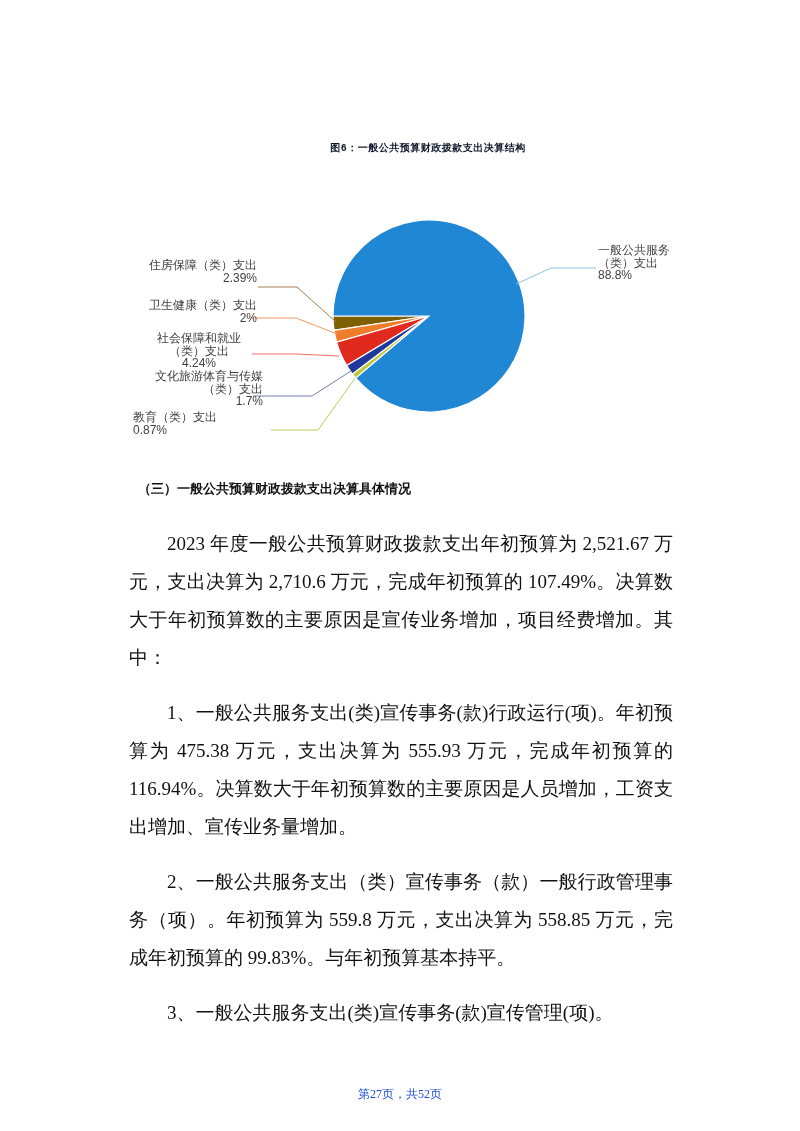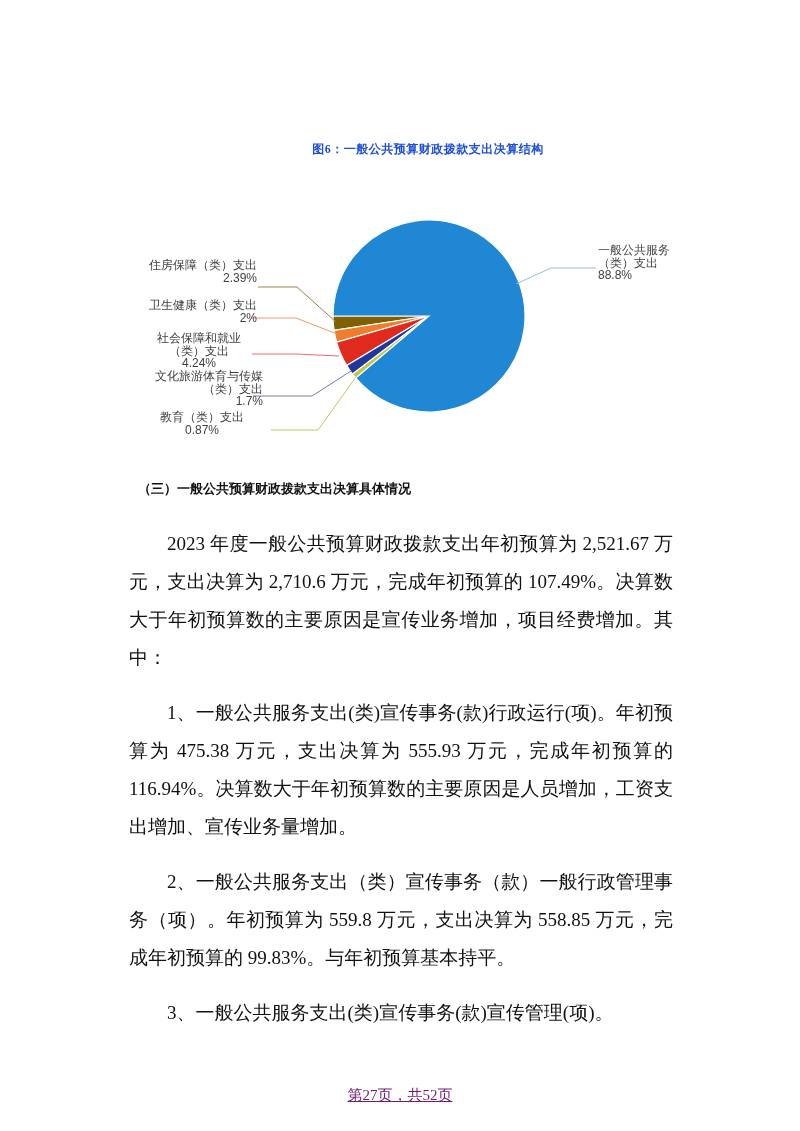--- a/index.html
+++ b/index.html
@@ -4,41 +4,41 @@
 <style>
   html,body{margin:0;padding:0;background:#ffffff;}
   .page{
     position:relative;width:800px;height:1131px;margin:0 auto;
     background:#ffffff;overflow:hidden;
     font-family:"Liberation Serif",serif;color:#111;
   }
   .chart-area{position:absolute;top:0;left:0;width:800px;height:465px;}
   .chart-title{
     position:absolute;top:141px;left:428px;transform:translateX(-50%);
-    font-family:Liberation Serif, serif;font-weight:bold;
-    font-size:12px;color:#1d4ed8;white-space:nowrap;letter-spacing:0.5px;
+    font-family:Liberation Mono, monospace;font-weight:bold;
+    font-size:10px;color:#0f172a;white-space:nowrap;letter-spacing:0.5px;
   }
   .chart-svg{position:absolute;top:0;left:0;}
   .pie-label{
     position:absolute;font-family:"Liberation Sans",sans-serif;
     font-size:12px;line-height:12.5px;color:#3f3f3f;
   }
   .pie-label .pct{display:block;}
   .body-text{
     position:absolute;left:112px;top:470px;width:578px;
     font-size:19px;line-height:38px;text-align:justify;
   }
   .body-text .section-heading{
     font-size:13px;line-height:38px;font-weight:bold;
     margin:0 0 9px 0;text-indent:2em;
   }
   .body-text p{margin:17px;text-indent:2em;}
   .page-footer{
     position:absolute;top:1086px;left:0;width:100%;text-align:center;
-    font-size:15px;color:#701a75;text-decoration:underline;
+    font-size:12px;color:#1d4ed8;
   }
 </style>
 </head>
 <body>
 
 <div class="page">
 
   <div class="chart-area">
     <div class="chart-title">图6：一般公共预算财政拨款支出决算结构</div>
     <svg class="chart-svg" id="pie-svg" width="800" height="465">
@@ -53,21 +53,21 @@
         <path d="M 429 316 L 352.52 374.03 A 96 96 0 0 0 355.81 378.12 Z" fill="#c2c83e" stroke="#ffffff" stroke-width="1.2"></path>
         <polyline points="271,430 318,430 356,377" fill="none" stroke="#c6c65e" stroke-width="1"></polyline>
         <path d="M 429 316 L 355.81 378.12 A 96 96 0 1 0 333.00 316.00 Z" fill="#1f87d3" stroke="#ffffff" stroke-width="1.2"></path>
         <polyline points="596,268 551,268 516,284" fill="none" stroke="#8fc2e2" stroke-width="1"></polyline>
       </svg>
     <div id="pie-labels">
         <div class="pie-label" style="left: 147px; top: 259px; width: 110px; text-align: right;"><span>住房保障（类）支出</span><span class="pct">2.39%</span></div>
         <div class="pie-label" style="left: 147px; top: 299px; width: 110px; text-align: right;"><span>卫生健康（类）支出</span><span class="pct">2%</span></div>
         <div class="pie-label" style="left: 141px; top: 332px; width: 116px; text-align: center;"><span>社会保障和就业（类）支出</span><span class="pct">4.24%</span></div>
         <div class="pie-label" style="left: 147px; top: 370px; width: 116px; text-align: right;"><span>文化旅游体育与传媒（类）支出</span><span class="pct">1.7%</span></div>
-        <div class="pie-label" style="left: 147px; top: 411px; width: 110px; text-align: center;"><span>教育（类）支出</span><span class="pct">0.87%</span></div>
+        <div class="pie-label" style="left: 133px; top: 411px; width: 110px; text-align: left;"><span>教育（类）支出</span><span class="pct">0.87%</span></div>
         <div class="pie-label" style="left: 598px; top: 244px; width: 96px; text-align: left;"><span>一般公共服务（类）支出</span><span class="pct">88.8%</span></div>
       </div>
   </div>
 
   <div class="body-text">
     <div class="section-heading">（三）一般公共预算财政拨款支出决算具体情况</div>
     <p>2023 年度一般公共预算财政拨款支出年初预算为 2,521.67 万元，支出决算为 2,710.6 万元，完成年初预算的 107.49%。决算数大于年初预算数的主要原因是宣传业务增加，项目经费增加。其中：</p>
     <p>1、一般公共服务支出(类)宣传事务(款)行政运行(项)。年初预算为 475.38 万元，支出决算为 555.93 万元，完成年初预算的 116.94%。决算数大于年初预算数的主要原因是人员增加，工资支出增加、宣传业务量增加。</p>
     <p>2、一般公共服务支出（类）宣传事务（款）一般行政管理事务（项）。年初预算为 559.8 万元，支出决算为 558.85 万元，完成年初预算的 99.83%。与年初预算基本持平。</p>
     <p>3、一般公共服务支出(类)宣传事务(款)宣传管理(项)。</p>

